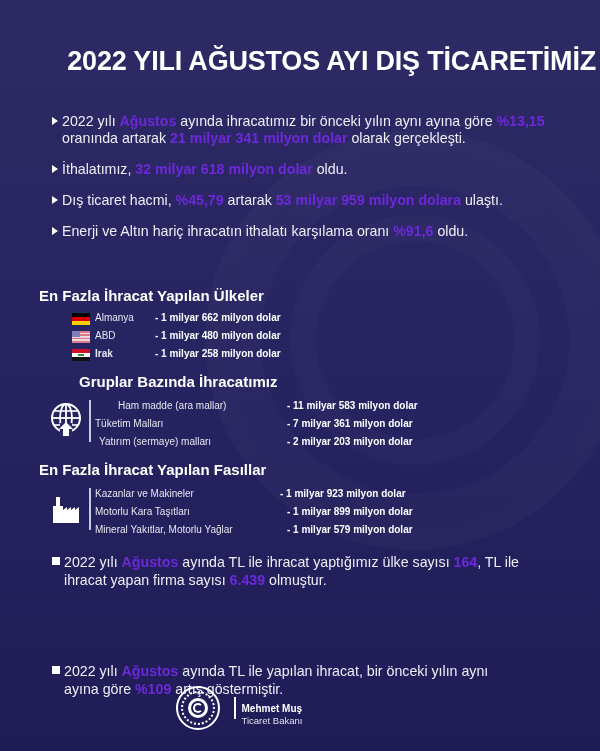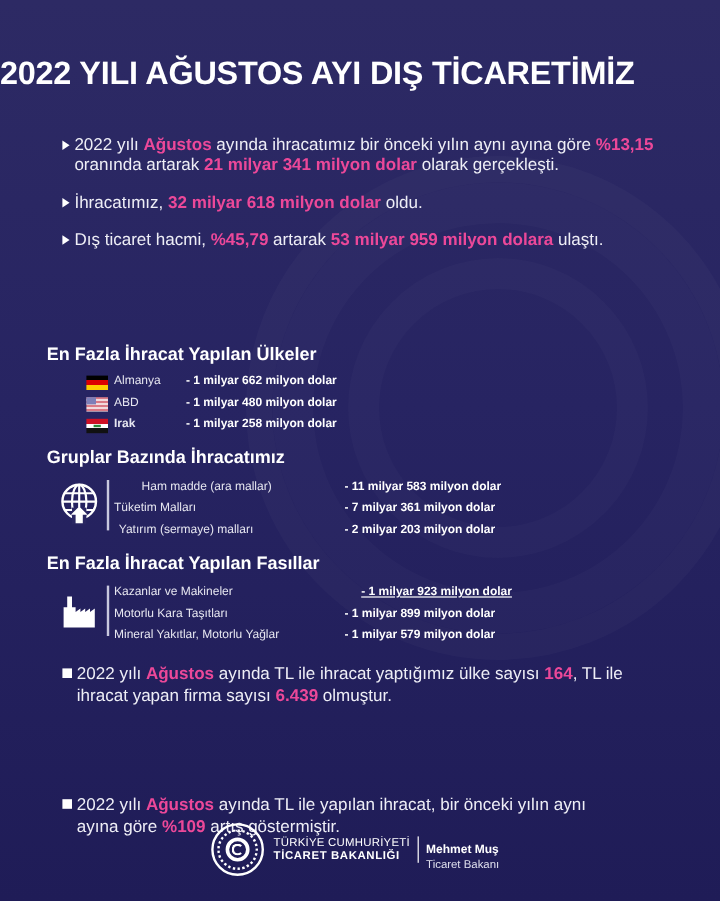--- a/index.html
+++ b/index.html
@@ -23,21 +23,21 @@
       position: absolute;
       left: 290px; top: 215px;
       width: 250px; height: 250px;
       border-radius: 50%;
       border: 26px solid rgba(255,255,255,0.02);
       pointer-events: none;
     }
     .title {
       position: absolute;
       top: 46px; left: 0; width: 596px;
-      text-align: left;
+      text-align: right;
       font-weight: 700;
       font-size: 27px;
       letter-spacing: -0.2px;
     }
     .bullets {
       position: absolute;
       left: 52px; top: 113px; width: 510px;
       font-size: 14.2px;
       line-height: 17px;
     }
@@ -47,21 +47,21 @@
       margin-bottom: 14px;
       color: #eeeef6;
     }
     .bullet .arrow {
       position: absolute; left: 0; top: 4px;
       width: 0; height: 0;
       border-top: 4.5px solid transparent;
       border-bottom: 4.5px solid transparent;
       border-left: 6px solid #ffffff;
     }
-    b { font-weight: 700; color: #ec4899; }
+    b { font-weight: 700; color: #6d28d9; }
     .section-title {
       position: absolute;
       left: 39px;
       font-weight: 700;
       font-size: 15px;
     }
     .row {
       position: absolute;
       font-size: 10px;
       line-height: 18px;
@@ -131,43 +131,47 @@
 
 <h1 class="title">2022 YILI AĞUSTOS AYI DIŞ TİCARETİMİZ</h1>
 
 <div class="bullets">
   <div class="bullet">
     <span class="arrow"></span>
     <span>2022 yılı </span><b>Ağustos</b><span> ayında ihracatımız bir önceki yılın aynı ayına göre </span><b>%13,15</b><br><span> oranında artarak </span><b>21 milyar 341 milyon dolar</b><span> olarak gerçekleşti.</span>
   </div>
   <div class="bullet">
     <span class="arrow"></span>
-    <span>İhracatımız, </span><b>32 milyar 618 milyon dolar</b><span> oldu.</span>
+    <span>İthalatımız, </span><b>32 milyar 618 milyon dolar</b><span> oldu.</span>
   </div>
   <div class="bullet">
     <span class="arrow"></span>
     <span>Dış ticaret hacmi, </span><b>%45,79</b><span> artarak </span><b>53 milyar 959 milyon dolara</b><span> ulaştı.</span>
+  </div>
+  <div class="bullet">
+    <span class="arrow"></span>
+    <span>Enerji ve Altın hariç ihracatın ithalatı karşılama oranı </span><b>%91,6</b><span> oldu.</span>
   </div>
 </div>
 
 <div class="section-title" style="top:287px;">En Fazla İhracat Yapılan Ülkeler</div>
 
 <span class="flag flag-de" style="left:72px; top:313px;"></span>
 <div class="row lbl" style="left:95px; top:309px;">Almanya</div>
 <div class="row val" style="left:155px; top:309px;">- 1 milyar 662 milyon dolar</div>
 
 <span class="flag flag-us" style="left:72px; top:331px;"></span>
 <div class="row lbl" style="left:95px; top:327px;">ABD</div>
 <div class="row val" style="left:155px; top:327px;">- 1 milyar 480 milyon dolar</div>
 
 <span class="flag flag-iq" style="left:72px; top:349px;"></span>
 <div class="row lbl" style="left:95px; top:345px;font-weight:bold;">Irak</div>
 <div class="row val" style="left:155px; top:345px;">- 1 milyar 258 milyon dolar</div>
 
-<div class="section-title" style="top:373px;">Gruplar Bazında İhracatımız</div>
+<div class="section-title" style="top:373px;margin-left:40px;">Gruplar Bazında İhracatımız</div>
 
 <svg style="position:absolute; left:49px; top:402px;" width="34" height="36" viewBox="0 0 34 36">
   <circle cx="17" cy="16" r="14" fill="none" stroke="#fff" stroke-width="2"></circle>
   <ellipse cx="17" cy="16" rx="6" ry="14" fill="none" stroke="#fff" stroke-width="1.8"></ellipse>
   <line x1="17" y1="2" x2="17" y2="30" stroke="#fff" stroke-width="1.8"></line>
   <line x1="3" y1="16" x2="31" y2="16" stroke="#fff" stroke-width="1.8"></line>
   <line x1="5" y1="9" x2="29" y2="9" stroke="#fff" stroke-width="1.6"></line>
   <line x1="5" y1="23" x2="29" y2="23" stroke="#fff" stroke-width="1.6"></line>
   <rect x="11" y="21" width="12" height="14" fill="#2a2762"></rect>
   <polygon points="17,20 10,27 14,27 14,34 20,34 20,27 24,27" fill="#fff"></polygon>
@@ -182,21 +186,21 @@
 <div class="row val" style="left:287px; top:433px;">- 2 milyar 203 milyon dolar</div>
 
 <div class="section-title" style="top:461px;">En Fazla İhracat Yapılan Fasıllar</div>
 
 <svg style="position:absolute; left:52px; top:494px;" width="30" height="30" viewBox="0 0 30 30">
   <path d="M1 29 V12 H4 V3 H8 V12 H11 V16 L15 13 V16 L19 13 V16 L23 13 V16 L27 13 V29 Z" fill="#fff"></path>
 </svg>
 <div class="vline" style="left:89px; top:488px; height:42px;"></div>
 
 <div class="row lbl" style="left:95px; top:485px;">Kazanlar ve Makineler</div>
-<div class="row val" style="left:301px; top:485px;text-decoration:underline;">- 1 milyar 923 milyon dolar</div>
+<div class="row val" style="left:280px; top:485px;">- 1 milyar 923 milyon dolar</div>
 <div class="row lbl" style="left:95px; top:503px;">Motorlu Kara Taşıtları</div>
 <div class="row val" style="left:287px; top:503px;text-align:right;">- 1 milyar 899 milyon dolar</div>
 <div class="row lbl" style="left:95px; top:521px;">Mineral Yakıtlar, Motorlu Yağlar</div>
 <div class="row val" style="left:287px; top:521px;">- 1 milyar 579 milyon dolar</div>
 
 <div class="tl-block" style="top:553px;">
   <div class="tl-item">
     <span class="sq-bullet"></span>
     <span>2022 yılı </span><b>Ağustos</b><span> ayında TL ile ihracat yaptığımız ülke sayısı </span><b>164</b><span>, TL ile ihracat yapan firma sayısı </span><b>6.439</b><span> olmuştur.</span>
   </div>
@@ -207,22 +211,18 @@
     <span>2022 yılı </span><b>Ağustos</b><span> ayında TL ile yapılan ihracat, bir önceki yılın aynı ayına göre </span><b>%109</b><span> artış göstermiştir.</span>
   </div>
 </div>
 
 <div class="footer">
   <div class="logo">
     <div class="dots"></div>
     <div class="inner"></div>
     <div class="inner2"></div>
   </div>
-  <div class="ministry">
-    <div class="l1">TÜRKİYE CUMHURİYETİ</div>
-    <div class="l2">TİCARET BAKANLIĞI</div>
-  </div>
   <div class="divider"></div>
   <div class="minister">
     <div class="name">Mehmet Muş</div>
     <div class="role">Ticaret Bakanı</div>
   </div>
 </div>
 
 </body></html>

